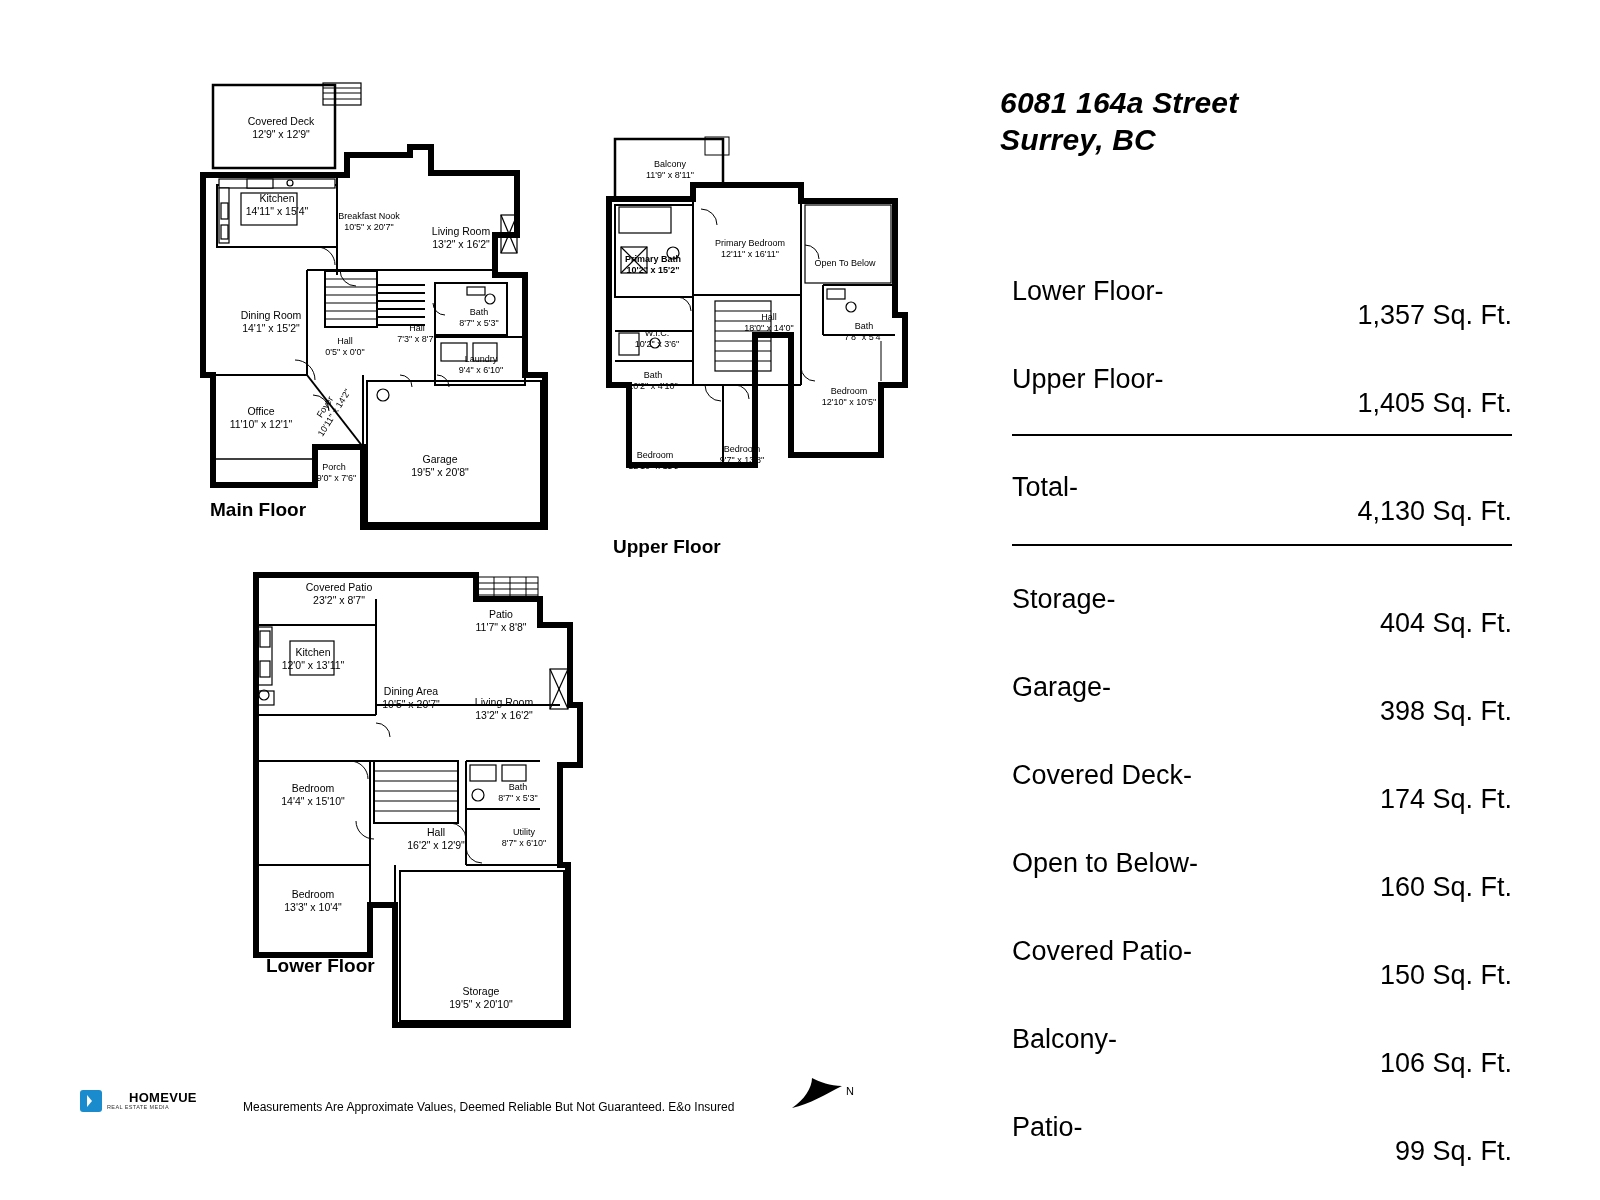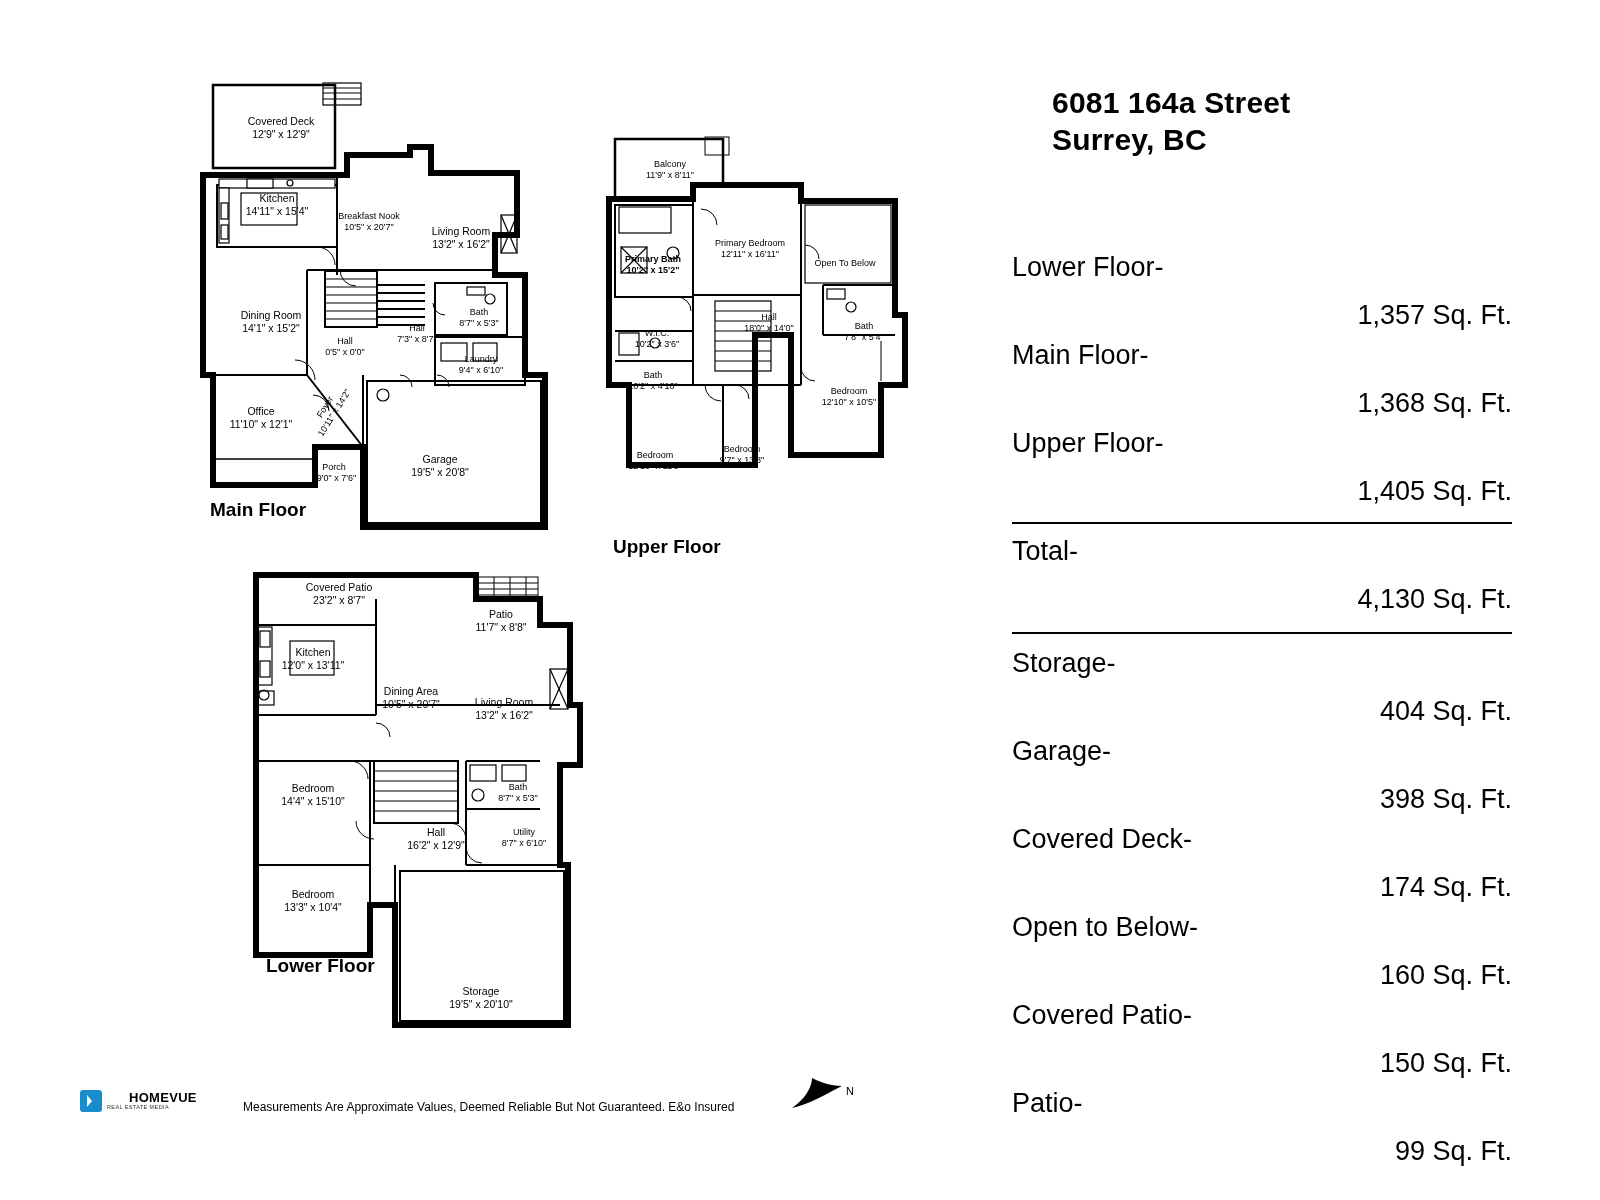--- a/index.html
+++ b/index.html
@@ -12,42 +12,43 @@
     height: 1200px;
     position: relative;
     font-family: "Liberation Sans", sans-serif;
     color: #000000;
     overflow: hidden;
   }
 
   
   #address-block {
     position: absolute;
-    left: 1052px;
+    left: 1000px;
     top: 84px;
     width: 520px;
+    font-style: italic;
   }
   #address-line1, #address-line2 {
     font-size: 30px;
     font-weight: bold;
     line-height: 1.24;
     letter-spacing: 0.2px;
   }
 
   #area-table {
     position: absolute;
     left: 1012px;
     top: 248px;
     width: 500px;
     font-size: 27px;
   }
   .area-row {
     display: flex;
     justify-content: space-between;
-    align-items: flex-start;
+    align-items: center;
     line-height: 1.48;
     white-space: nowrap;
   }
   .area-label { text-align: left; }
   .area-value { text-align: right; margin-top: 48px; }
   .rule {
     border-bottom: 2px solid #000;
     margin: 10px 0 8px 0;
   }
   .rule.thin { margin: 12px 0 10px 0; }
@@ -518,24 +519,20 @@
   <div id="address-line1">6081 164a Street</div>
   <div id="address-line2">Surrey, BC</div>
 </div>
 
 <div id="area-table">
   <div class="area-row">
     <span class="area-label">Lower Floor-</span>
     <span class="area-value">1,357 Sq. Ft.</span>
   </div>
   <div class="area-row">
-    <span class="area-label">Main Floor-</span>
-    <span class="area-value">1,368 Sq. Ft.</span>
-  </div>
-  <div class="area-row">
     <span class="area-label">Upper Floor-</span>
     <span class="area-value">1,405 Sq. Ft.</span>
   </div>
 
   <div class="rule"></div>
 
   <div class="area-row">
     <span class="area-label">Total-</span>
     <span class="area-value">4,130 Sq. Ft.</span>
   </div>
@@ -554,20 +551,24 @@
     <span class="area-label">Covered Deck-</span>
     <span class="area-value">174 Sq. Ft.</span>
   </div>
   <div class="area-row">
     <span class="area-label">Open to Below-</span>
     <span class="area-value">160 Sq. Ft.</span>
   </div>
   <div class="area-row">
     <span class="area-label">Covered Patio-</span>
     <span class="area-value">150 Sq. Ft.</span>
+  </div>
+  <div class="area-row">
+    <span class="area-label">Balcony-</span>
+    <span class="area-value">106 Sq. Ft.</span>
   </div>
   <div class="area-row">
     <span class="area-label">Patio-</span>
     <span class="area-value">99 Sq. Ft.</span>
   </div>
 </div>
 
 <div id="logo">
   <div class="mark"></div>
   <div class="wordmark">

